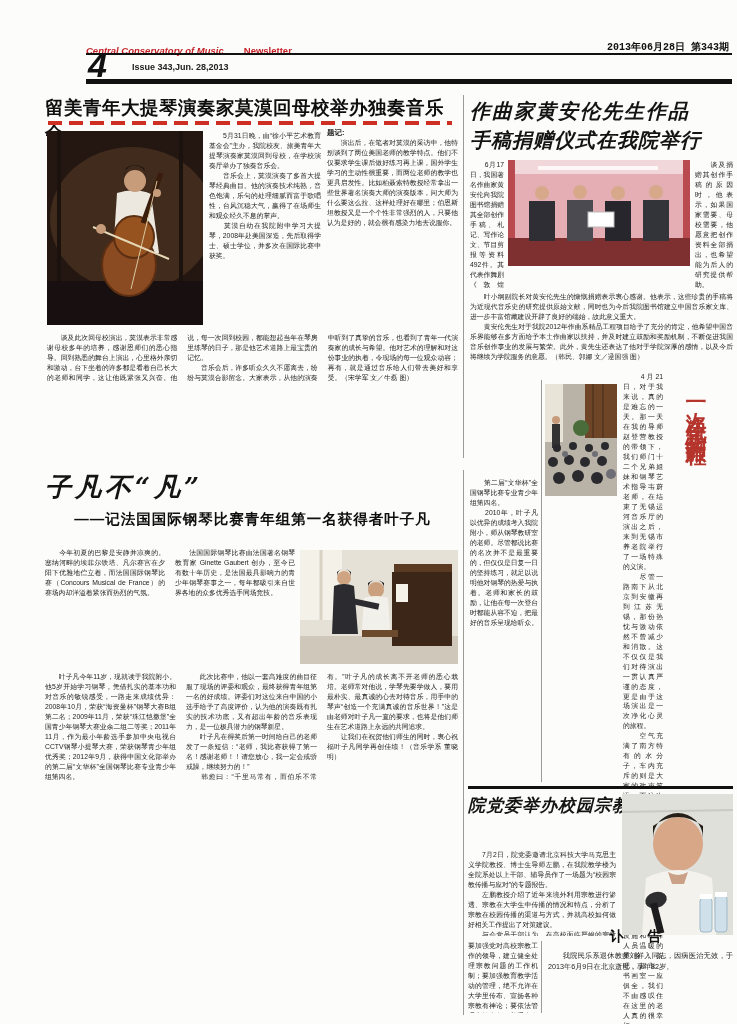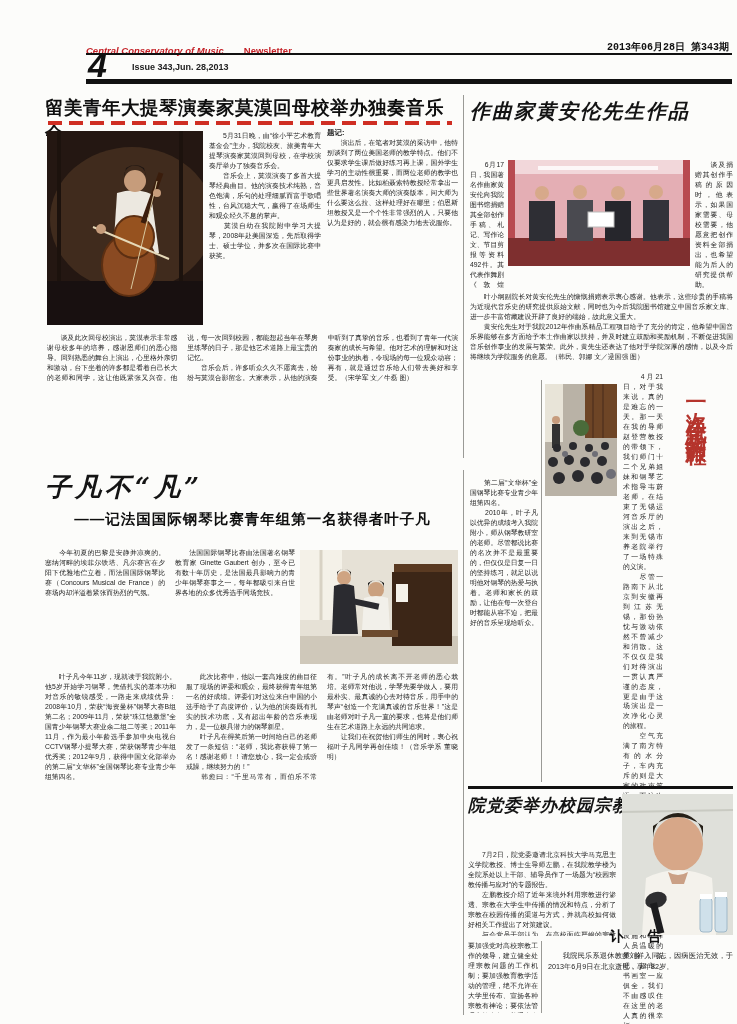--- a/index.html
+++ b/index.html
@@ -67,20 +67,21 @@
   <div class="abs" style="left:327px;top:128px;width:131px;height:200px;">
     <div style="font-size:7.5px;font-weight:bold;">题记:</div>
     <div class="tcol" style="width:131px;height:188px;">　　演出后，在笔者对莫漠的采访中，他特别谈到了两位美国老师的教学特点。他们不仅要求学生课后做好练习再上课，国外学生学习的主动性很重要，而两位老师的教学也更具启发性。比如柏聂索特教授经常拿出一些世界著名演奏大师的演奏版本，问大师为什么要这么拉、这样处理好在哪里；伯恩斯坦教授又是一个个性非常强烈的人，只要他认为是好的，就会很有感染力地去说服你。</div>
   </div>
   <div class="abs tcol" style="left:47px;top:333px;width:411px;height:122px;column-count:3;column-gap:10px;">　　谈及此次回母校演出，莫漠表示非常感谢母校多年的培养，感谢恩师们的悉心指导。回到熟悉的舞台上演出，心里格外亲切和激动，台下坐着的许多都是看着自己长大的老师和同学，这让他既紧张又兴奋。他说，每一次回到校园，都能想起当年在琴房里练琴的日子，那是他艺术道路上最宝贵的记忆。
 　　音乐会后，许多听众久久不愿离去，纷纷与莫漠合影留念。大家表示，从他的演奏中听到了真挚的音乐，也看到了青年一代演奏家的成长与希望。他对艺术的理解和对这份事业的执着，令现场的每一位观众动容；再有，就是通过音乐给人们带去美好和享受。（宋学军 文／牛磊 图）</div>
 
   <div class="abs vline" style="left:463px;top:95px;height:363px;"></div>
 
   <div class="abs h-script" style="left:470px;top:98px;width:263px;font-size:20px;letter-spacing:2px;">作曲家黄安伦先生作品</div>
+  <div class="abs h-script" style="left:470px;top:127px;width:263px;font-size:20px;letter-spacing:1px;">手稿捐赠仪式在我院举行</div>
 
   <div class="abs tcol" style="left:470px;top:160px;width:34px;height:128px;">　　6月17日，我国著名作曲家黄安伦向我院图书馆捐赠其全部创作手稿、札记、写作论文、节目剪报等资料492件。其代表作舞剧《敦煌梦》、歌剧《岳飞》、交响诗《春》等均在其中，这是目前为止涵盖内容最全的一次捐赠。</div>
   <div class="abs" style="left:508px;top:160px;width:182px;height:106px;">
     <svg width="182" height="106" viewBox="0 0 182 106" preserveAspectRatio="none">
       <rect width="182" height="106" fill="#7e2f2f"></rect>
       <rect width="182" height="78" fill="#e4aeb4"></rect>
       <rect width="182" height="14" fill="#f2d7da"></rect>
       <g fill="#ffffff">
           <rect x="30" y="6" width="120" height="4" opacity="0.8"></rect>
         </g>

